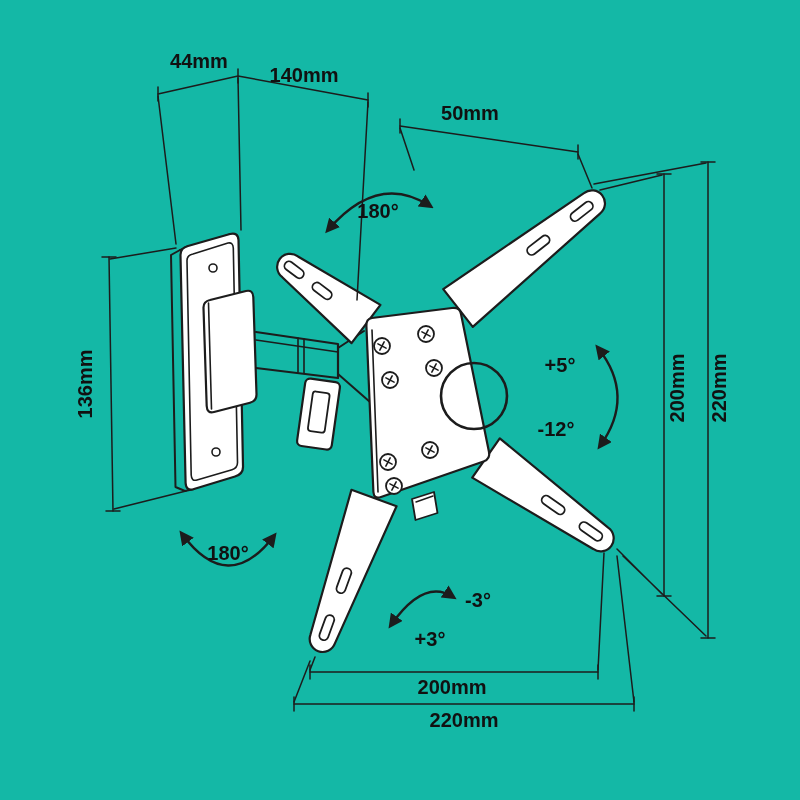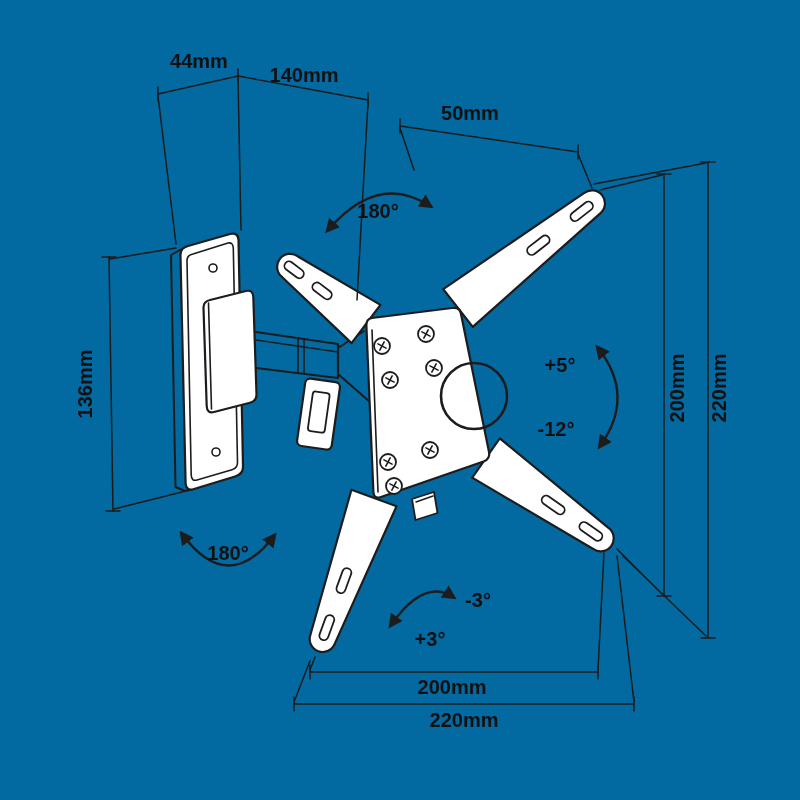--- a/index.html
+++ b/index.html
@@ -1,19 +1,19 @@
 <!DOCTYPE html>
 <html><head>
 <meta charset="utf-8">
 <style>
   html,body{margin:0;padding:0;background:#ffffff;}
   .canvas{
     position:relative;
     width:800px;height:800px;
-    background:#0369a1;
+    background:#14b8a6;
     font-family:"Liberation Sans", sans-serif;
     overflow:hidden;
   }
   svg{position:absolute;left:0;top:0;}
   .lbl{
     font-family:"Liberation Sans", sans-serif;
     font-weight:bold;
     font-size:20px;
     fill:#111111;
   }

